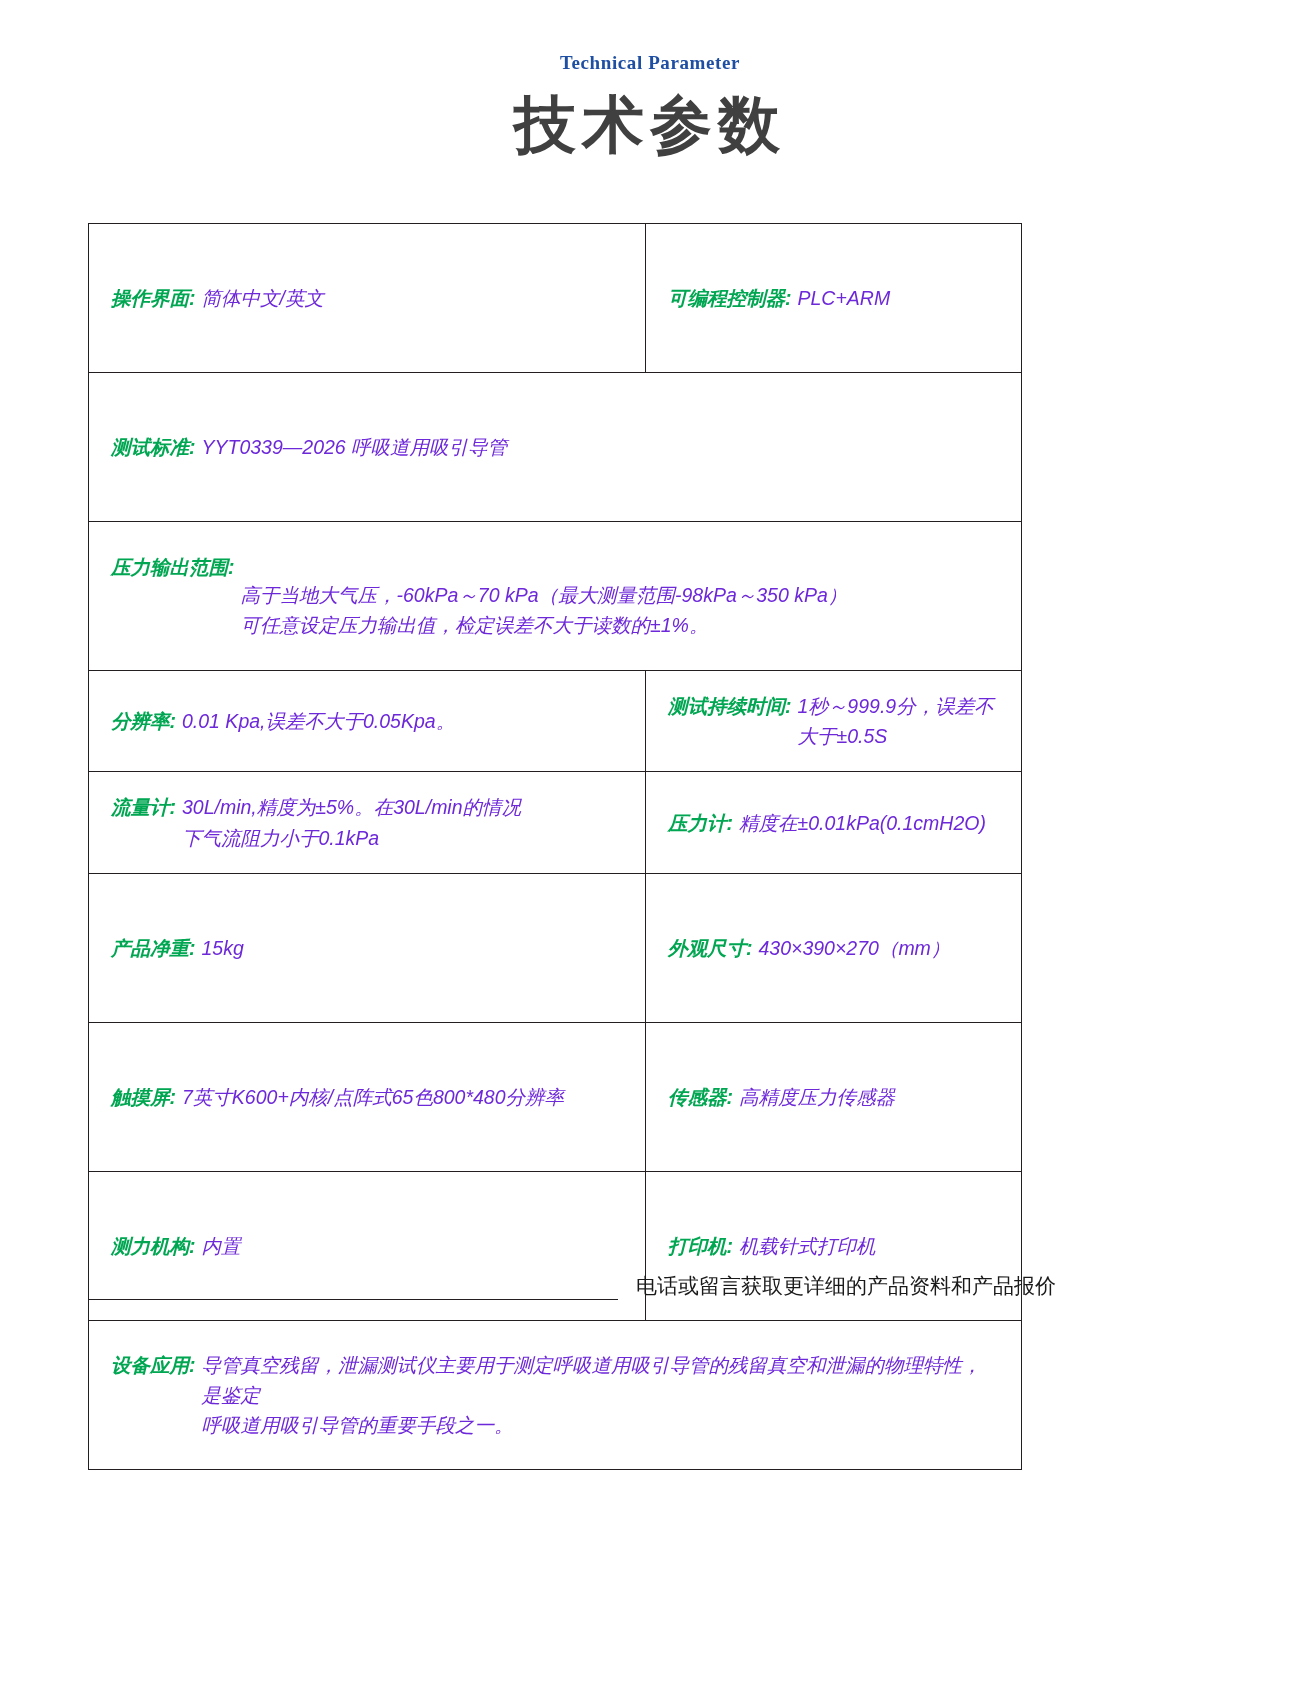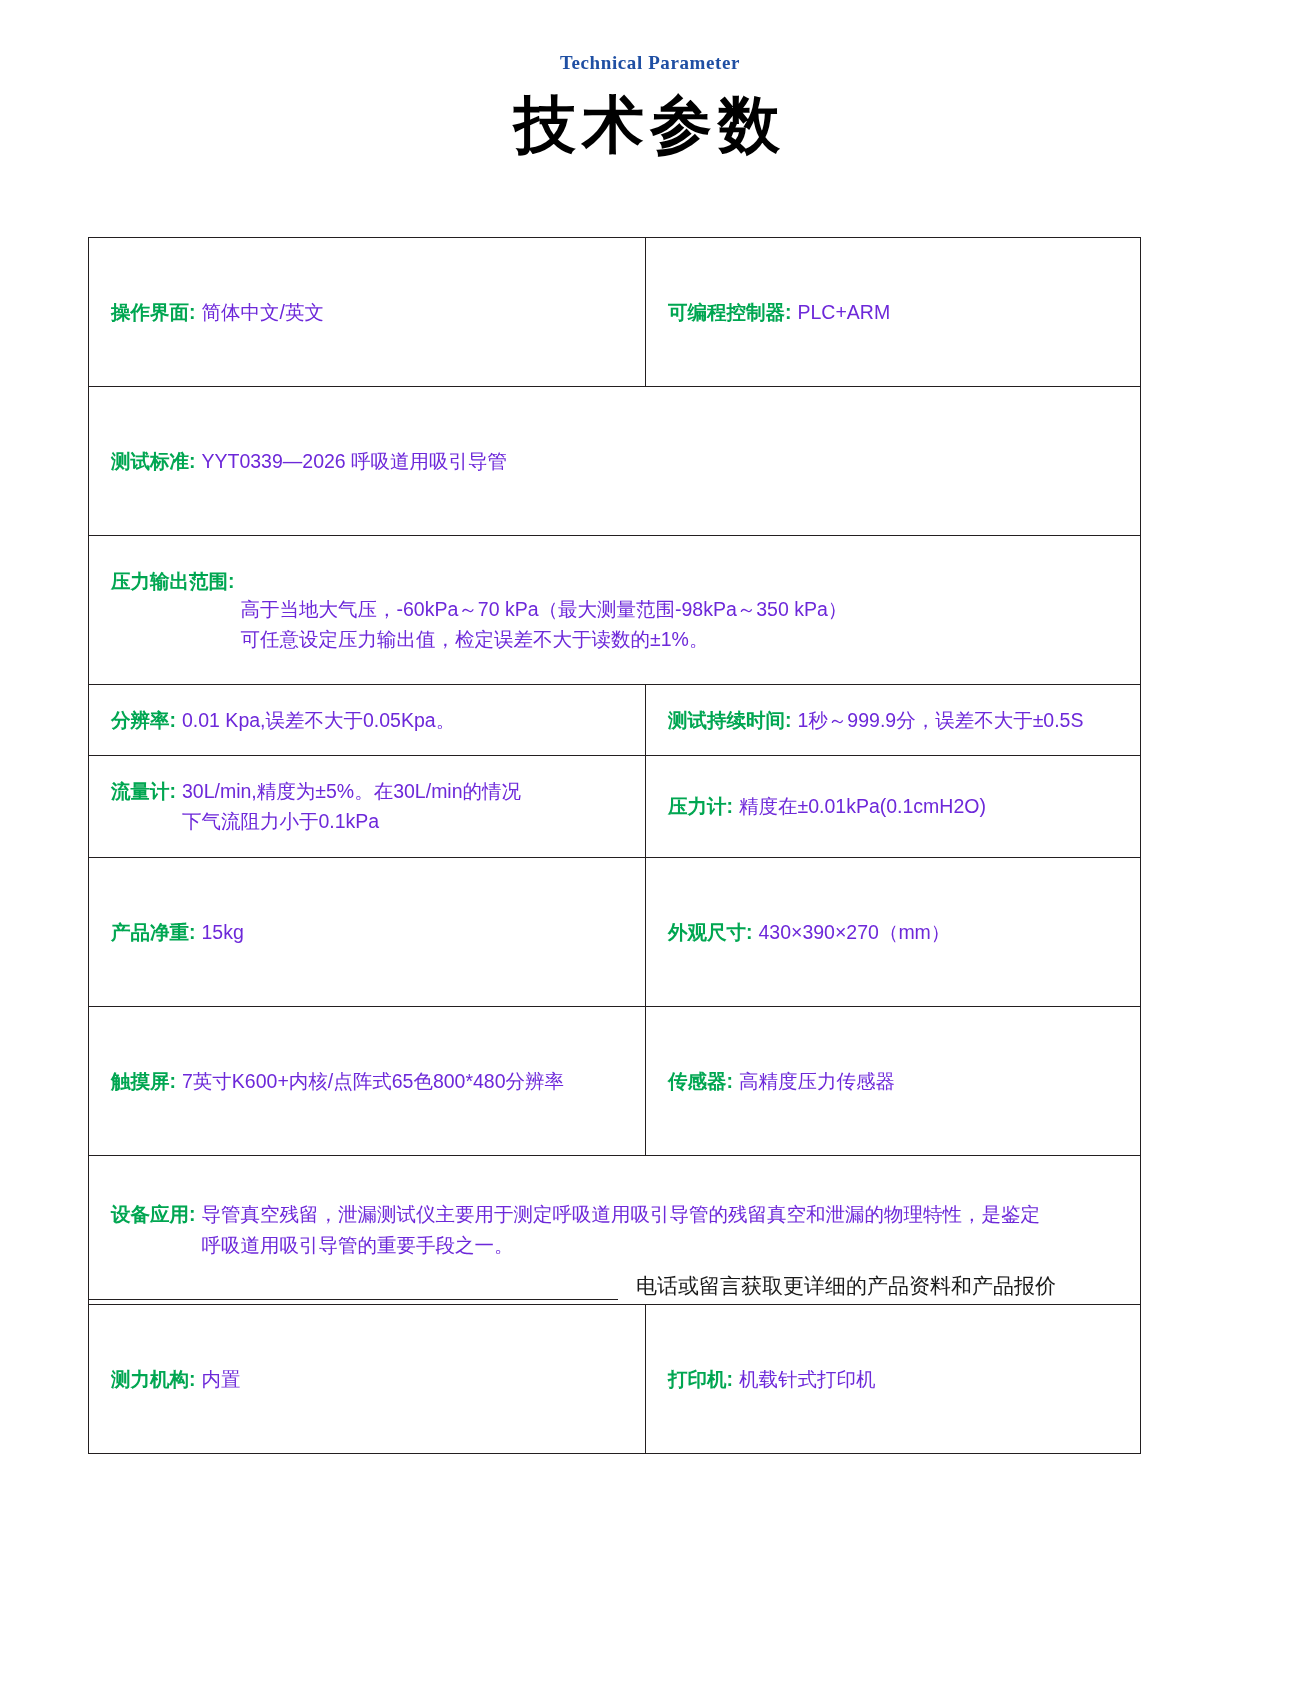--- a/index.html
+++ b/index.html
@@ -27,33 +27,34 @@
     padding-top: 52px;
   }
   .eyebrow {
     color: #1f4fa3;
     font-size: 19px;
     font-weight: bold;
     letter-spacing: 0.6px;
     font-family: Liberation Serif, serif;
   }
   .main-title {
-    color: #000000;
+    color: #404040;
     font-size: 62px;
     font-weight: bold;
     letter-spacing: 6px;
     margin-top: 18px;
     line-height: 1.05;
   }
   
   .table-wrap {
     position: absolute;
     left: 88px;
-    top: 237px;
-    width: 1053px;
+    top: 223px;
+    width: 934px;
+    font-style: italic;
   }
   table.spec {
     width: 100%;
     border-collapse: collapse;
     table-layout: fixed;
   }
   table.spec, table.spec td {
     border: 1.6px solid #231f20;
   }
   table.spec td {
@@ -212,45 +213,45 @@
           </td>
           <td class="tall">
             <div class="cell-inner">
               <span class="label">传感器:</span>
               <span class="value">高精度压力传感器</span>
             </div>
           </td>
         </tr>
 
         <tr>
+          <td class="left-col tall">
+            <div class="cell-inner">
+              <span class="label">测力机构:</span>
+              <span class="value">内置</span>
+            </div>
+          </td>
+          <td class="tall">
+            <div class="cell-inner">
+              <span class="label">打印机:</span>
+              <span class="value">机载针式打印机</span>
+            </div>
+          </td>
+        </tr>
+
+        <tr>
           <td class="tall" colspan="2">
             <div class="cell-inner">
               <span class="label">设备应用:</span>
               <span class="value">
                 <span class="line2">导管真空残留，泄漏测试仪主要用于测定呼吸道用吸引导管的残留真空和泄漏的物理特性，是鉴定</span>
                 <span class="line2">呼吸道用吸引导管的重要手段之一。</span>
               </span>
             </div>
           </td>
         </tr>
-
-        <tr>
-          <td class="left-col tall">
-            <div class="cell-inner">
-              <span class="label">测力机构:</span>
-              <span class="value">内置</span>
-            </div>
-          </td>
-          <td class="tall">
-            <div class="cell-inner">
-              <span class="label">打印机:</span>
-              <span class="value">机载针式打印机</span>
-            </div>
-          </td>
-        </tr>
       </tbody>
     </table>
   </div>
 
   <div class="footer">
     <div class="footer-rule"></div>
     <div class="footer-text">电话或留言获取更详细的产品资料和产品报价</div>
   </div>
 
 </div>

